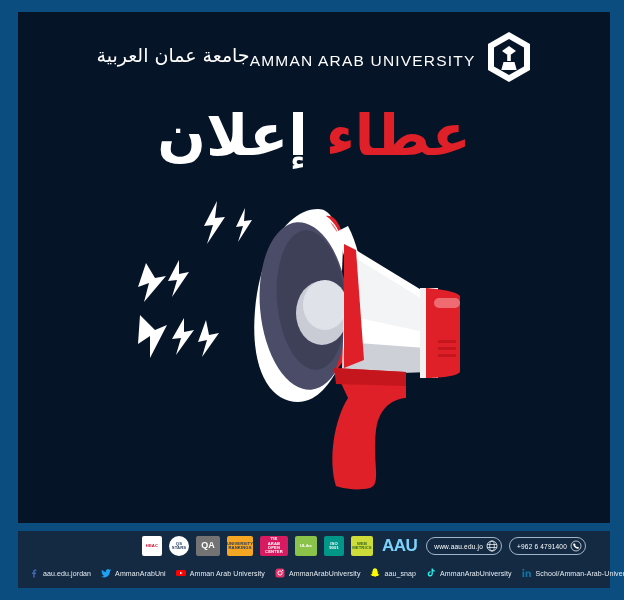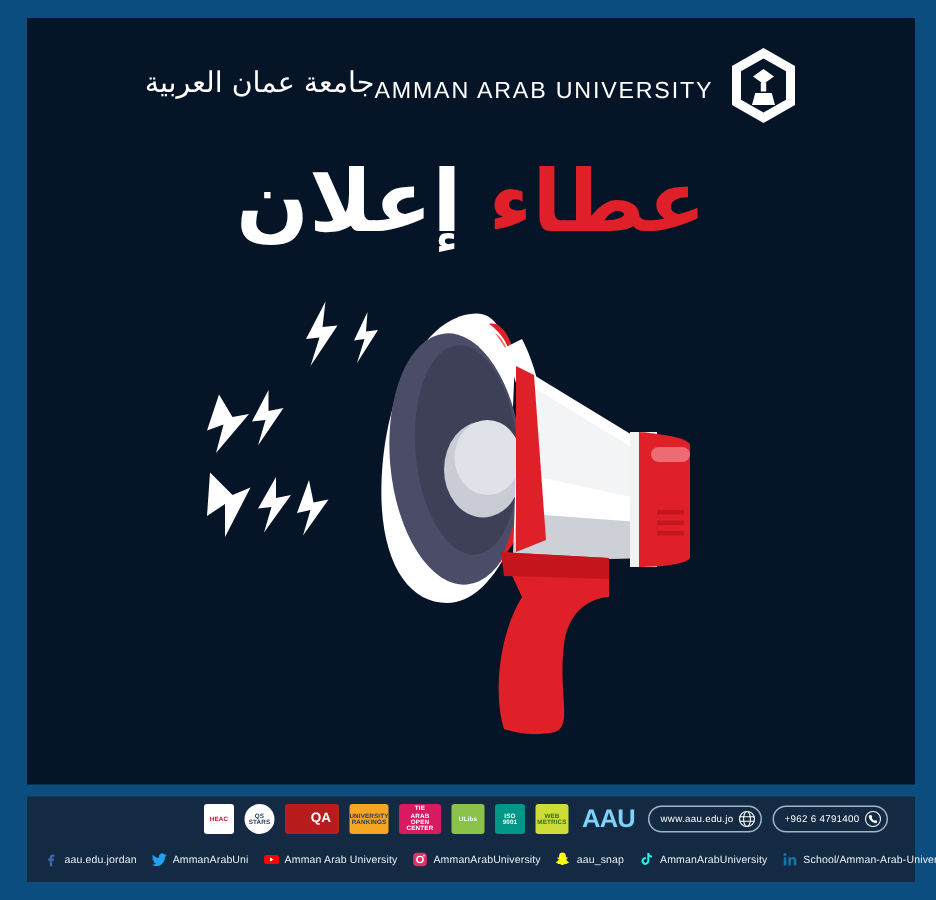--- a/index.html
+++ b/index.html
@@ -174,21 +174,21 @@
 
     <div id="accred-row">
 
       <div class="accred" style="background:#ffffff;width:20px;">
         <div class="accred-txt" style="color:#c8102e;">HEAC</div>
       </div>
       <div class="accred" style="background:#ffffff;width:20px;border-radius:50%;">
         <div class="accred-txt" style="color:#1b365d;white-space:pre-line;">QS
 STARS</div>
       </div>
-      <div class="accred" style="background:#b91c1c;width:24px;padding-left:12px;">
+      <div class="accred" style="background:#737373;width:24px;">
         <div class="accred-txt" style="color:#ffffff;font-size:9px;">QA</div>
       </div>
       <div class="accred" style="background:#f5a623;width:26px;">
         <div class="accred-txt" style="color:#1b365d;white-space:pre-line;">UNIVERSITY
 RANKINGS</div>
       </div>
       <div class="accred" style="background:#d81b60;width:28px;">
         <div class="accred-txt" style="color:#ffffff;white-space:pre-line;">TIE
 ARAB OPEN
 CENTER</div>

